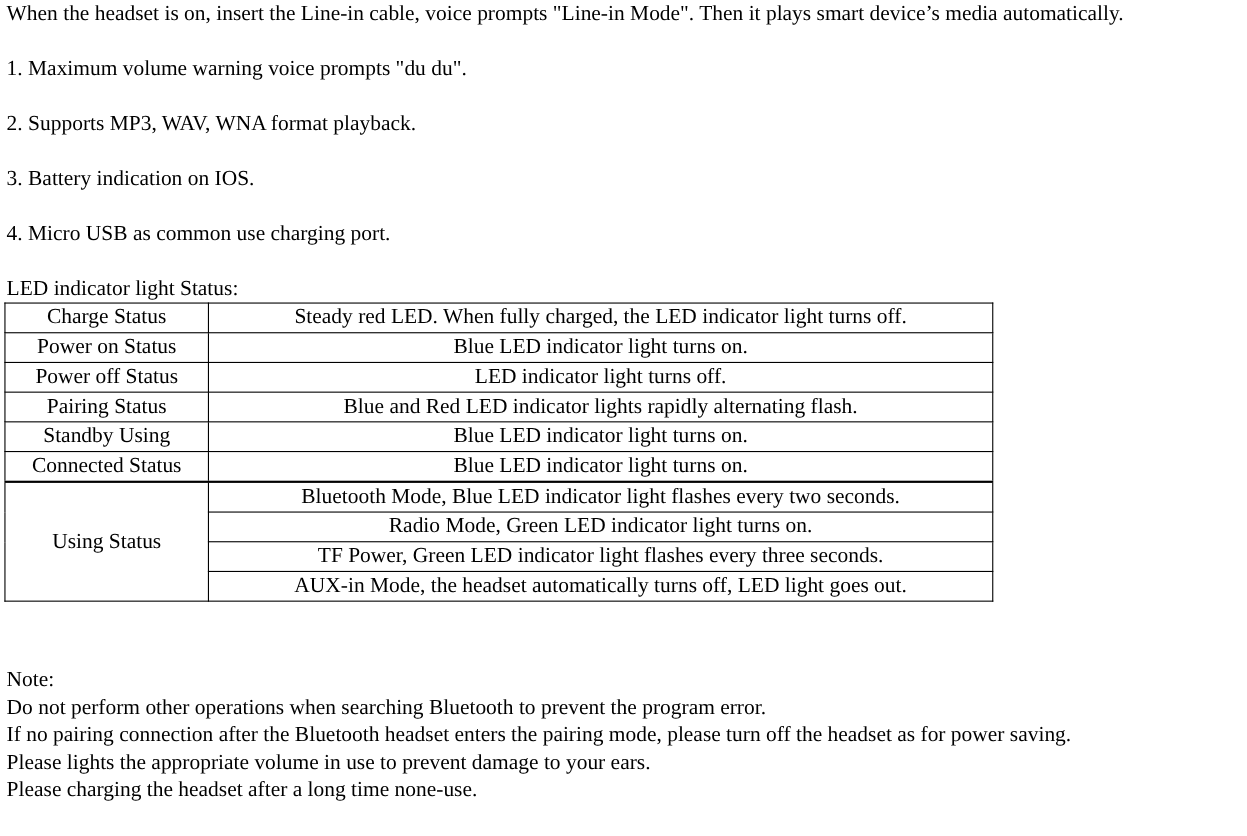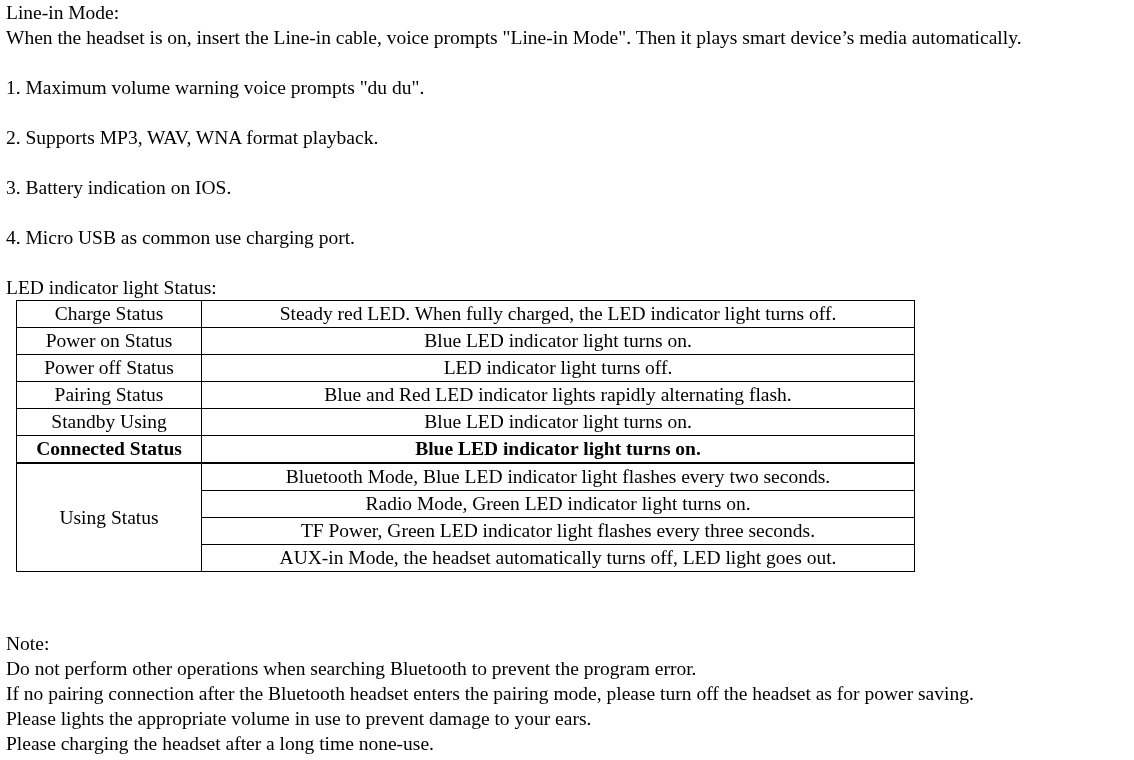--- a/index.html
+++ b/index.html
@@ -45,21 +45,21 @@
 
   .numbered {
     font-size: 19.5px;
     line-height: 25px;
     margin: 0;
     padding: 0 0 0 6px;
   }
 
   
   .led-table-wrap {
-    padding-left: 16px;
+    padding-left: 4px;
   }
   table.led-table {
     border-collapse: collapse;
     width: 886px;
     table-layout: fixed;
     font-size: 19.5px;
     line-height: 22px;
   }
   table.led-table td {
     border: 1px solid #000000;
@@ -70,21 +70,20 @@
     font-size: 19.5px;
   }
   td.col-label {
     width: 178px;
   }
   td.col-value {
     width: 706px;
   }
   tr.thick-below td {
     border-bottom: 2px solid #000000;
-    font-weight: bold;
   }
   td.using-cell {
     border-top: 2px solid #000000;
   }
 
   
   .note-block {
     padding-left: 6px;
     margin-top: 34px;
   }
@@ -94,21 +93,20 @@
     margin: 0;
     white-space: pre-wrap;
   }
 </style>
 </head>
 <body>
 
 <div class="page">
 
   <div>
-    <p class="txt">Line-in Mode:</p>
     <p class="para-justify">When the headset is on, insert the Line-in cable, voice prompts "Line-in Mode". Then it plays smart device’s media automatically.</p>
   </div>
 
   <div class="spacer-line"></div>
 
   <div>
     <p class="numbered">1. Maximum volume warning voice prompts "du du".</p>
     <div class="spacer-line"></div>
     <p class="numbered">2. Supports MP3, WAV, WNA format playback.</p>
     <div class="spacer-line"></div>

